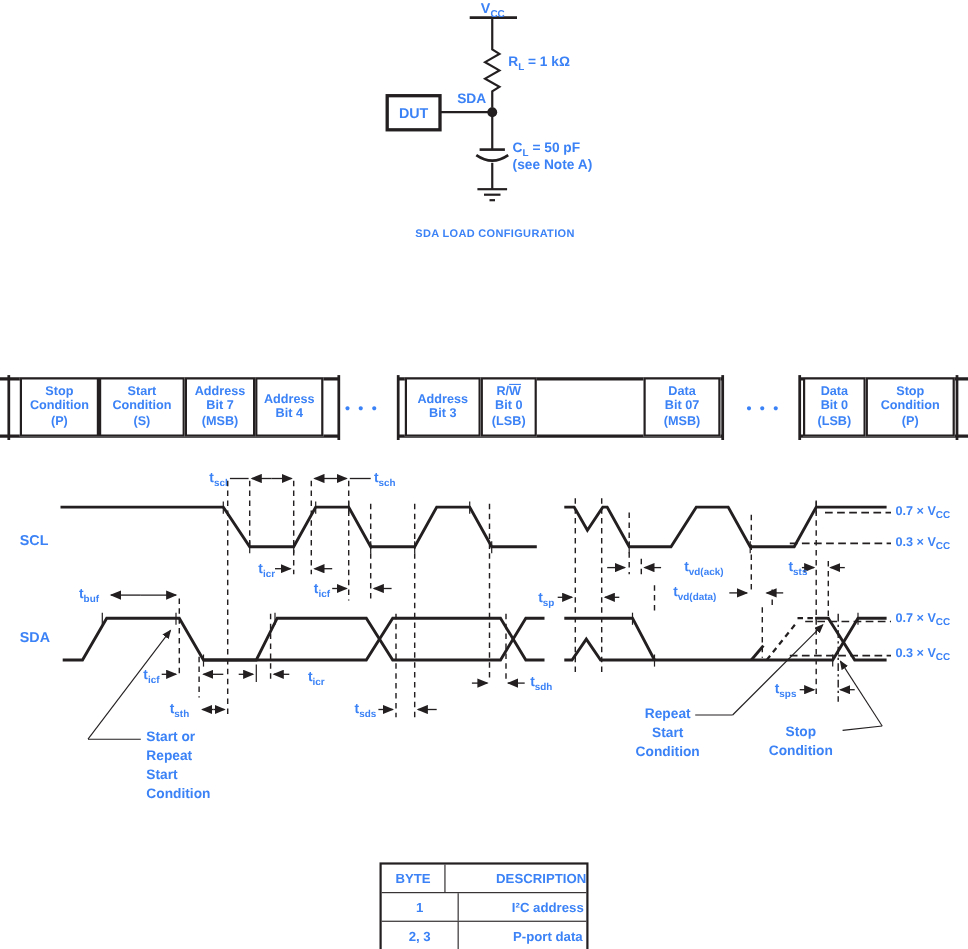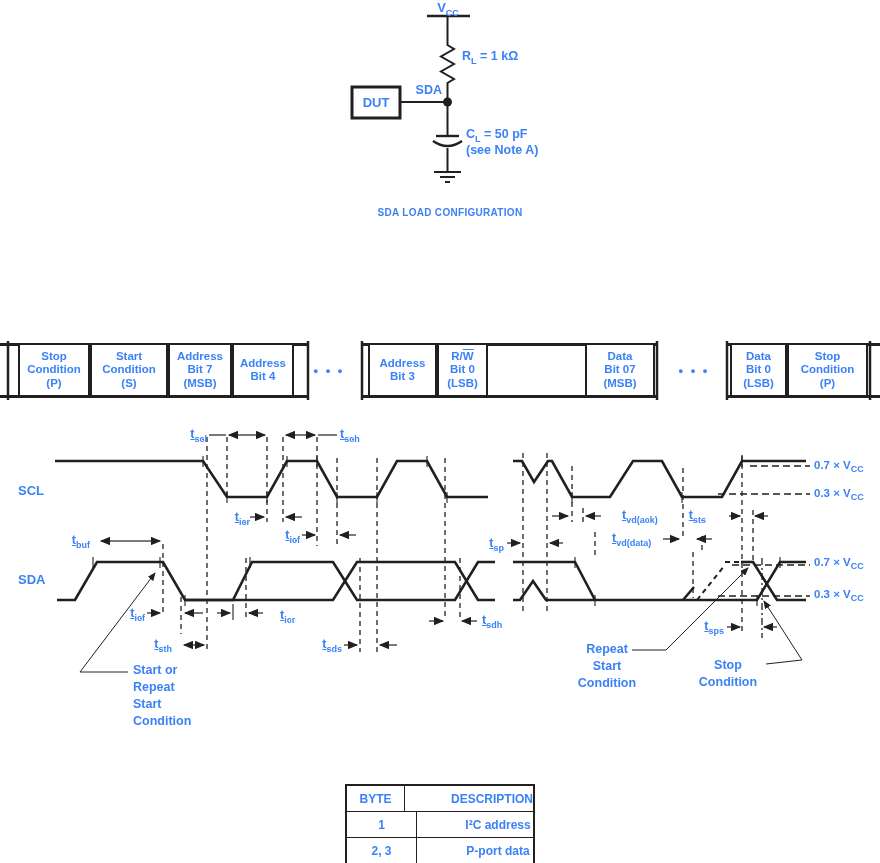--- a/index.html
+++ b/index.html
@@ -9,21 +9,21 @@
   .b{font-weight:bold;}
   svg{position:absolute;left:0;top:0;}
   
   .cell{position:absolute;top:343px;height:54px;border:2.5px solid #231f20;box-sizing:border-box;
         background:#fff;display:flex;flex-direction:column;justify-content:center;align-items:center;
         font-size:11.5px;font-weight:bold;line-height:13.5px;text-align:center;white-space:nowrap;}
   .dots{position:absolute;top:343px;height:54px;display:flex;align-items:center;justify-content:center;
         font-size:13px;font-weight:bold;letter-spacing:2px;}
   .ovl{text-decoration:overline;}
   
-  .tl{position:absolute;font-size:12.5px;font-weight:bold;white-space:nowrap;line-height:14px;text-decoration:underline;}
+  .tl{position:absolute;font-size:12.5px;font-weight:bold;white-space:nowrap;line-height:14px;}
   .tl sub,.cl sub,.lv sub{font-size:9px;font-weight:bold;}
   .ra{text-align:right;}
   
   .lv{position:absolute;left:814px;font-size:11.5px;font-weight:bold;white-space:nowrap;}
   
   .wn{position:absolute;left:18px;font-size:13px;font-weight:bold;}
   
   .cl{position:absolute;font-size:12.5px;font-weight:bold;white-space:nowrap;}
   
   .cond{position:absolute;font-size:12.5px;font-weight:bold;line-height:17px;}
@@ -274,21 +274,21 @@
   <div class="tl ra" style="left:256px;width:44px;top:528px;"><span>t</span><sub>icf</sub></div>
   <div class="tl ra" style="left:50px;width:40px;top:533px;"><span>t</span><sub>buf</sub></div>
   <div class="tl ra" style="left:101px;width:44px;top:606px;"><span>t</span><sub>icf</sub></div>
   <div class="tl ra" style="left:128px;width:44px;top:637px;"><span>t</span><sub>sth</sub></div>
   <div class="tl" style="left:280px;top:608px;"><span>t</span><sub>icr</sub></div>
   <div class="tl ra" style="left:298px;width:44px;top:637px;"><span>t</span><sub>sds</sub></div>
   <div class="tl" style="left:482px;top:613px;"><span>t</span><sub>sdh</sub></div>
   <div class="tl ra" style="left:462px;width:42px;top:536px;"><span>t</span><sub>sp</sub></div>
   <div class="tl" style="left:622px;top:508px;"><span>t</span><sub>vd(ack)</sub></div>
   <div class="tl" style="left:612px;top:531px;"><span>t</span><sub>vd(data)</sub></div>
-  <div class="tl ra" style="left:664px;width:42px;top:508px;"><span>t</span><sub>sts</sub></div>
+  <div class="tl ra" style="left:692px;width:42px;top:508px;"><span>t</span><sub>sts</sub></div>
   <div class="tl ra" style="left:682px;width:42px;top:619px;"><span>t</span><sub>sps</sub></div>
 
   <div class="cond" style="left:133px;top:662px;width:92px;">
     <div>Start or</div>
     <div>Repeat</div>
     <div>Start</div>
     <div>Condition</div>
   </div>
   <div class="cond ctr" style="left:564px;top:641px;width:86px;">
     <div>Repeat</div>

